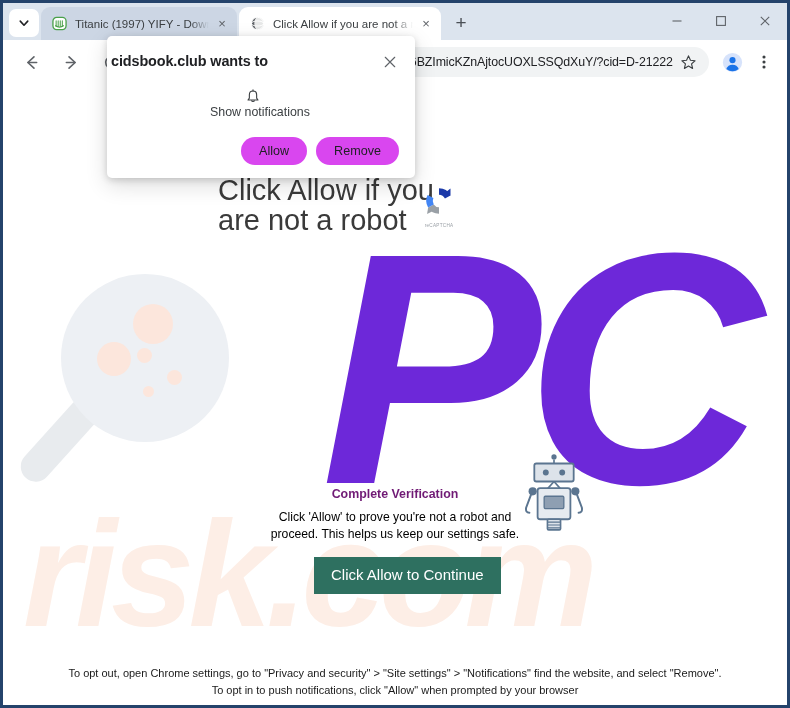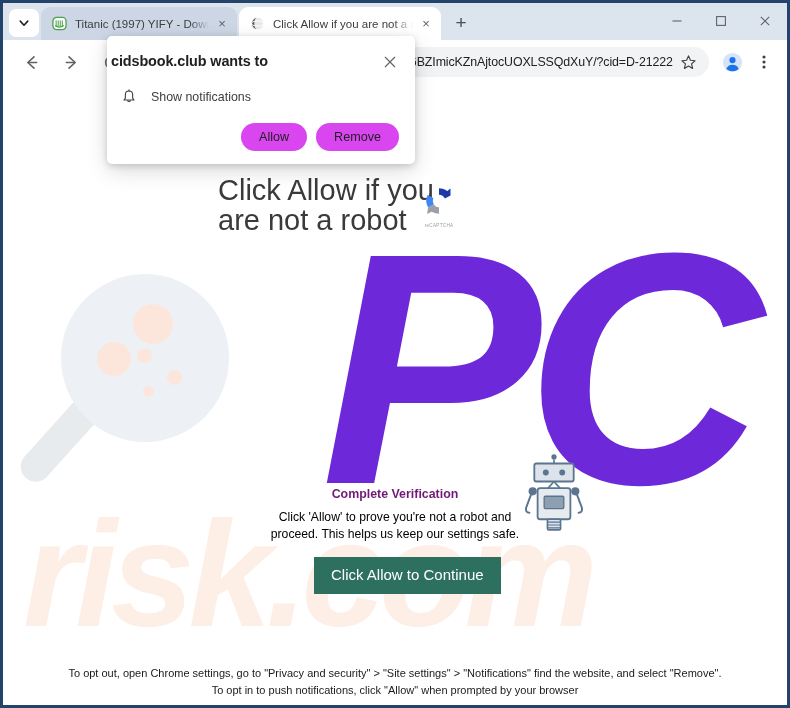--- a/index.html
+++ b/index.html
@@ -300,20 +300,21 @@
     width: 18px; height: 18px;
     flex: 0 0 auto;
     color: #5f6368;
     display: flex; align-items: center; justify-content: center;
   }
   #perm-row {
     display: flex;
     align-items: center;
     margin-top: 18px;
     padding-left: 10px;
+    flex-direction: column;
   }
   #perm-row .bell { width: 16px; height: 16px; flex: 0 0 auto; margin-right: 14px; }
   #perm-row-label { font-size: 12.4px; color: #3c4043; }
   #perm-actions {
     display: flex;
     justify-content: flex-end;
     gap: 9px;
     margin-top: 18px;
   }
   .perm-btn {

